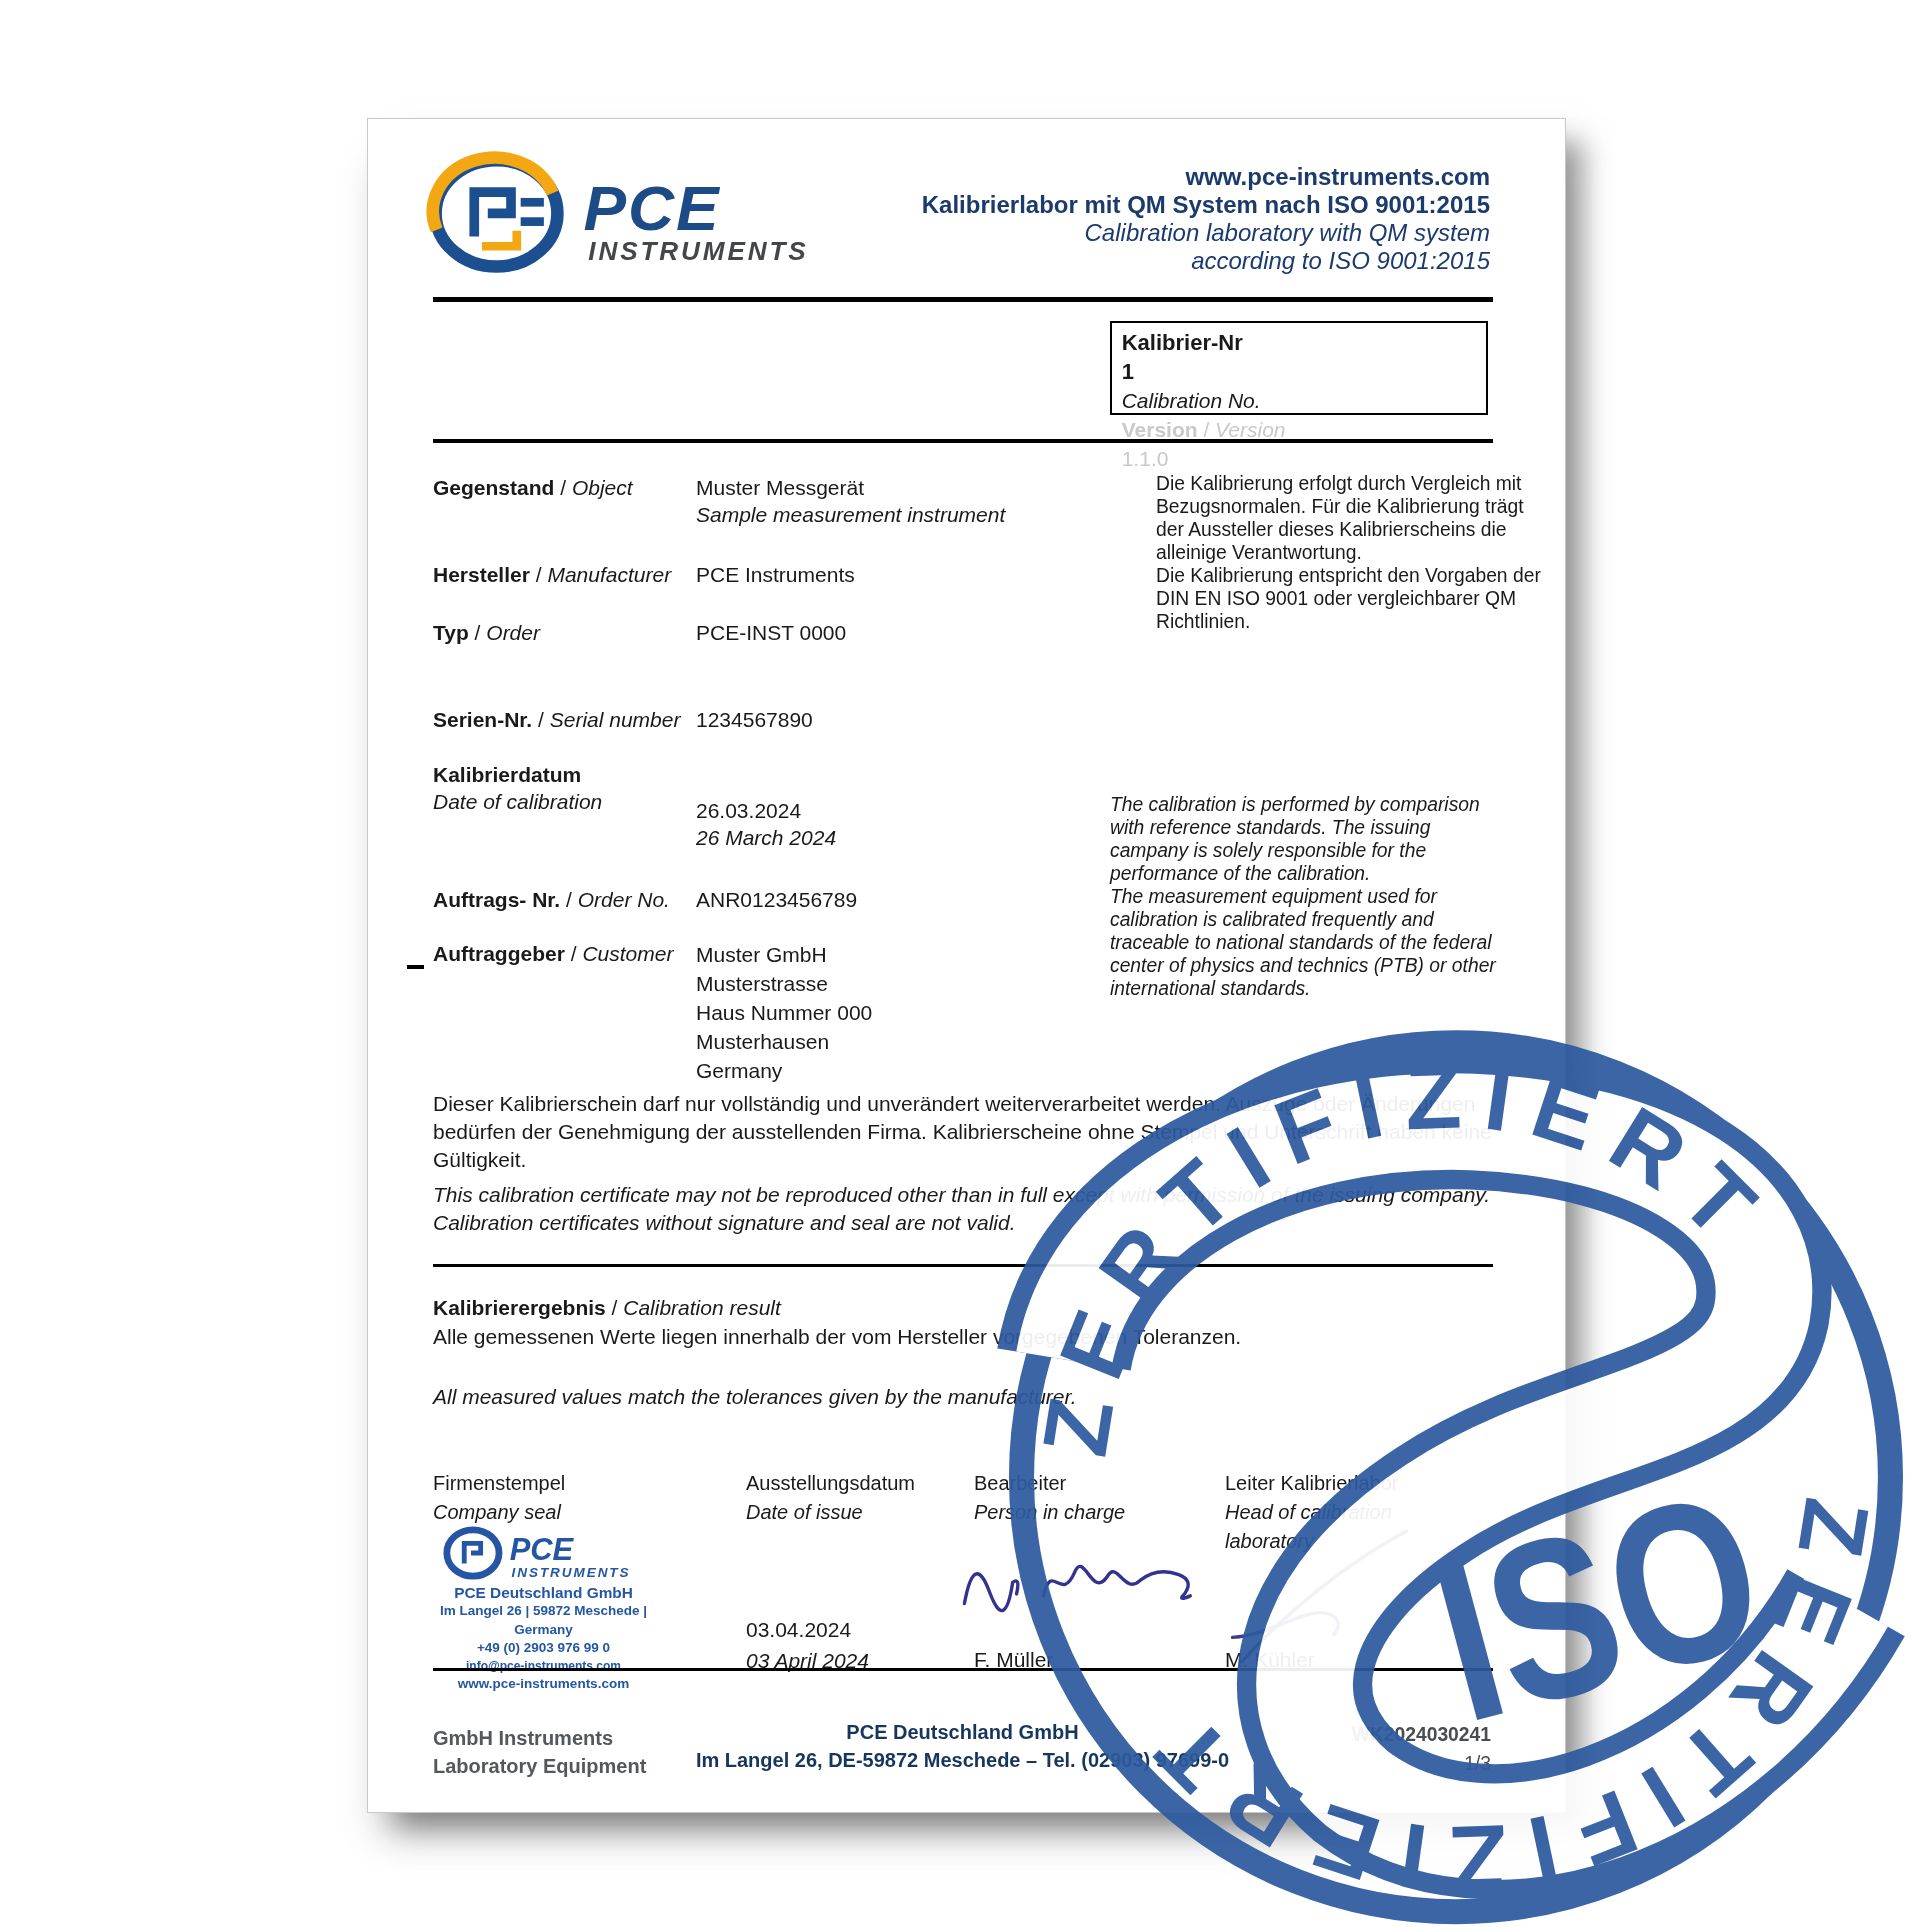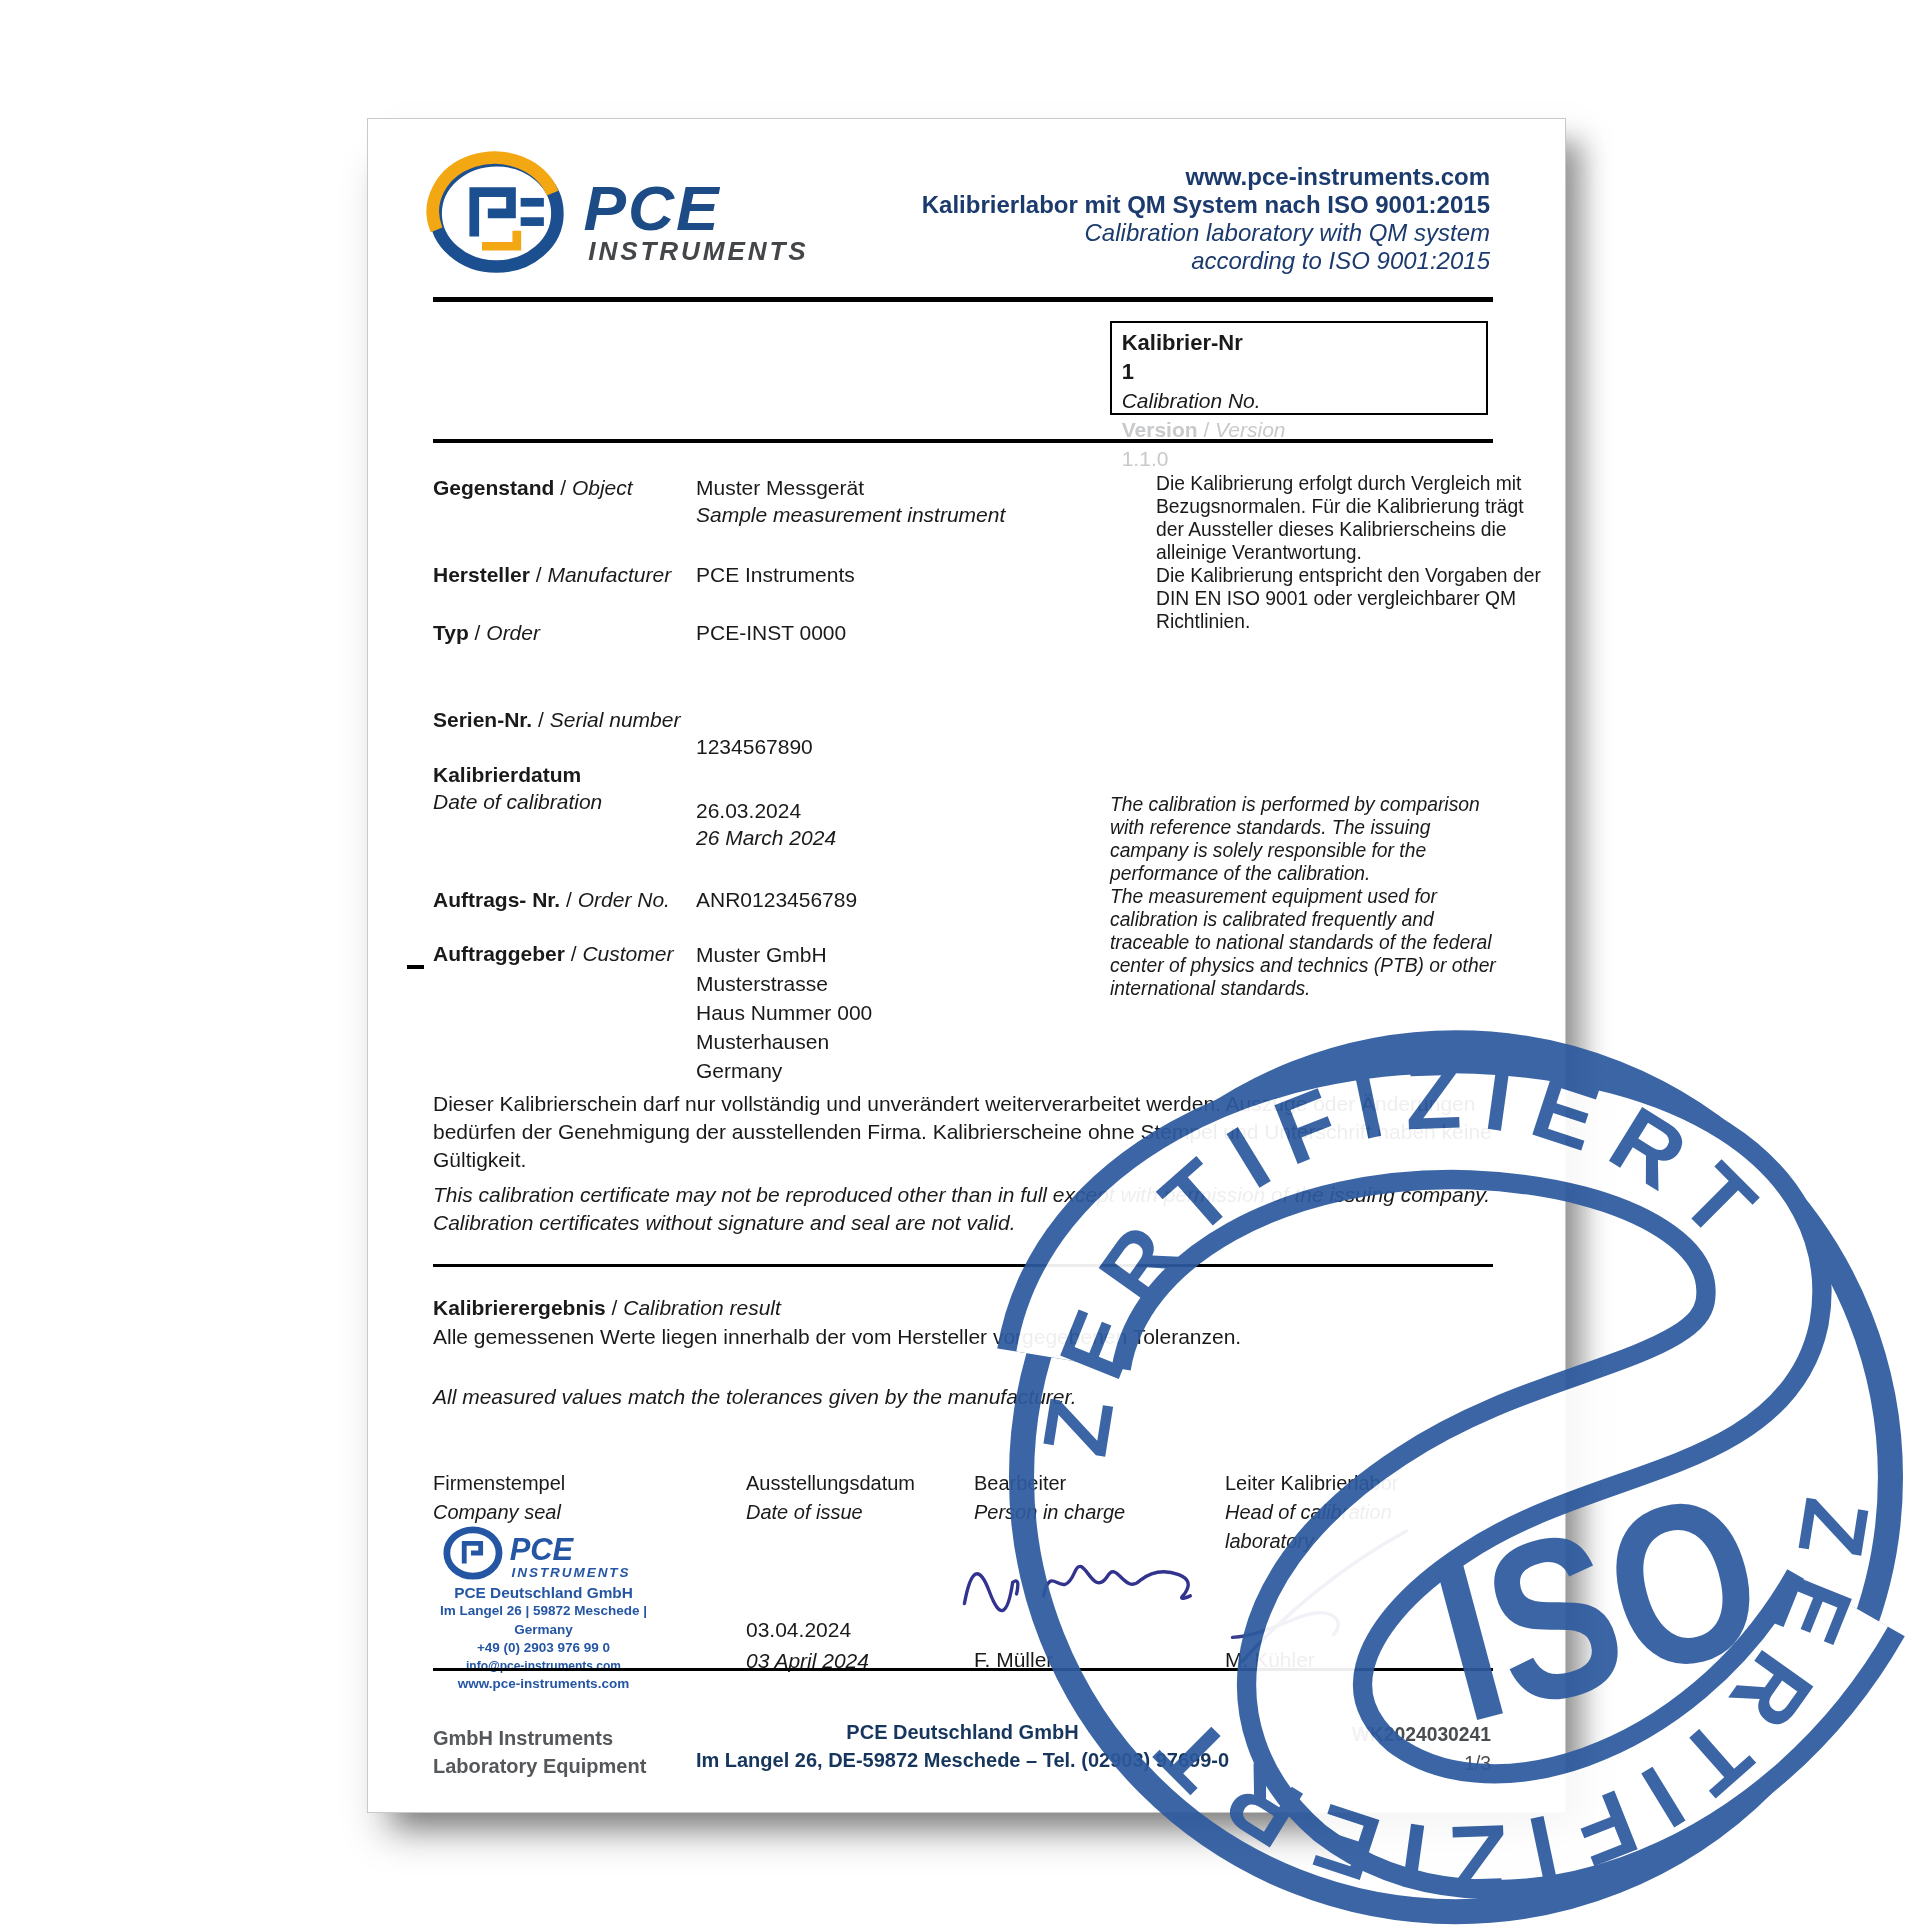--- a/index.html
+++ b/index.html
@@ -80,21 +80,21 @@
     <div class="i">Sample measurement instrument</div>
   </div>
 
   <div class="abs flabel" style="left:65px;top:442px;"><span class="b">Hersteller</span><span> / </span><span class="i">Manufacturer</span></div>
   <div class="abs fval" style="left:328px;top:442px;">PCE Instruments</div>
 
   <div class="abs flabel" style="left:65px;top:500px;"><span class="b">Typ</span><span> / </span><span class="i">Order</span></div>
   <div class="abs fval" style="left:328px;top:500px;">PCE-INST 0000</div>
 
   <div class="abs flabel" style="left:65px;top:587px;"><span class="b">Serien-Nr.</span><span> / </span><span class="i">Serial number</span></div>
-  <div class="abs fval" style="left:328px;top:614px;">1234567890</div>
+  <div class="abs fval" style="left:328px;top:587px;">1234567890</div>
 
   <div class="abs flabel" style="left:65px;top:642px;">
     <div class="b">Kalibrierdatum</div>
     <div class="i">Date of calibration</div>
   </div>
   <div class="abs fval" style="left:328px;top:678px;line-height:27px;">
     <div>26.03.2024</div>
     <div class="i">26 March 2024</div>
   </div>
 

